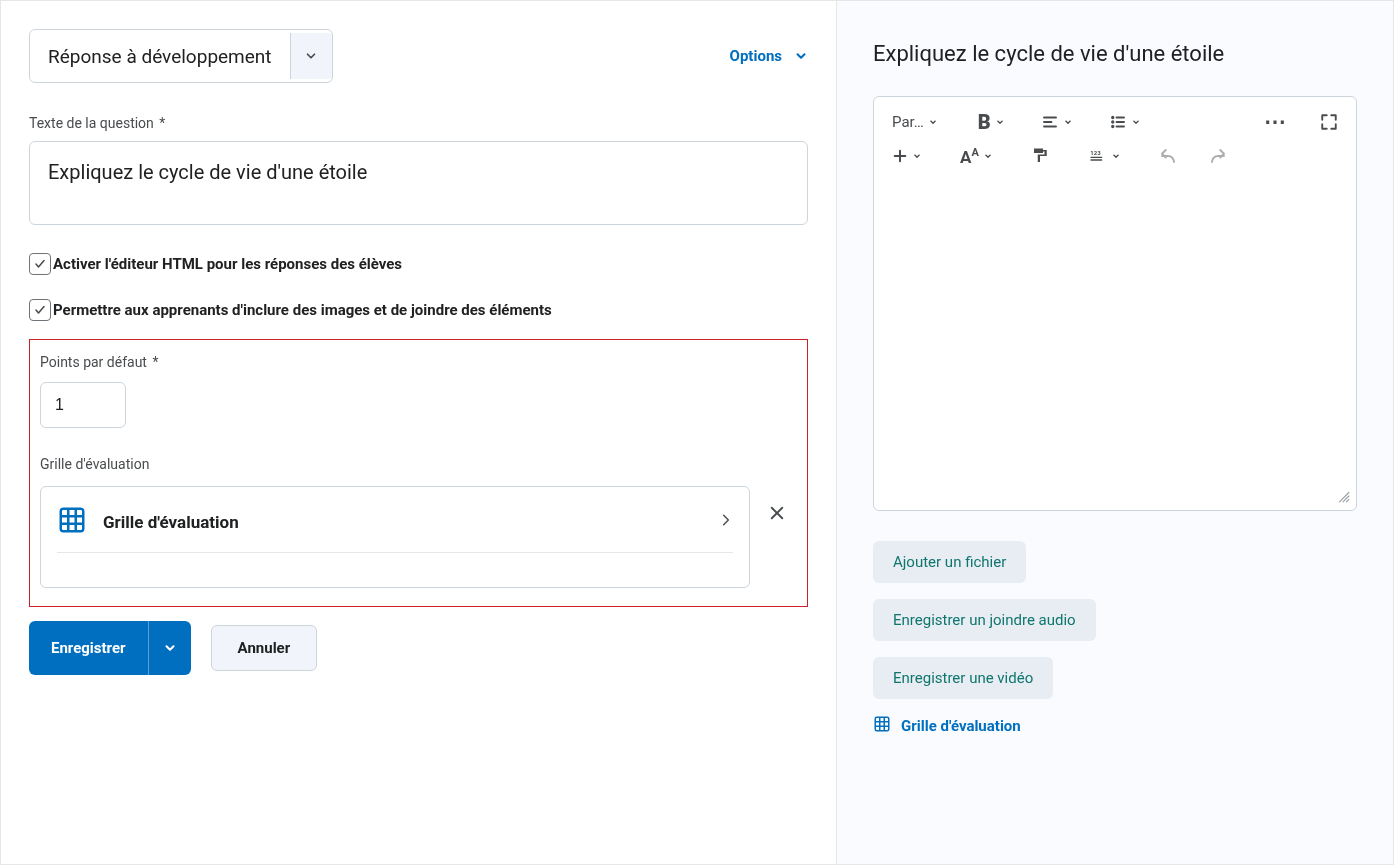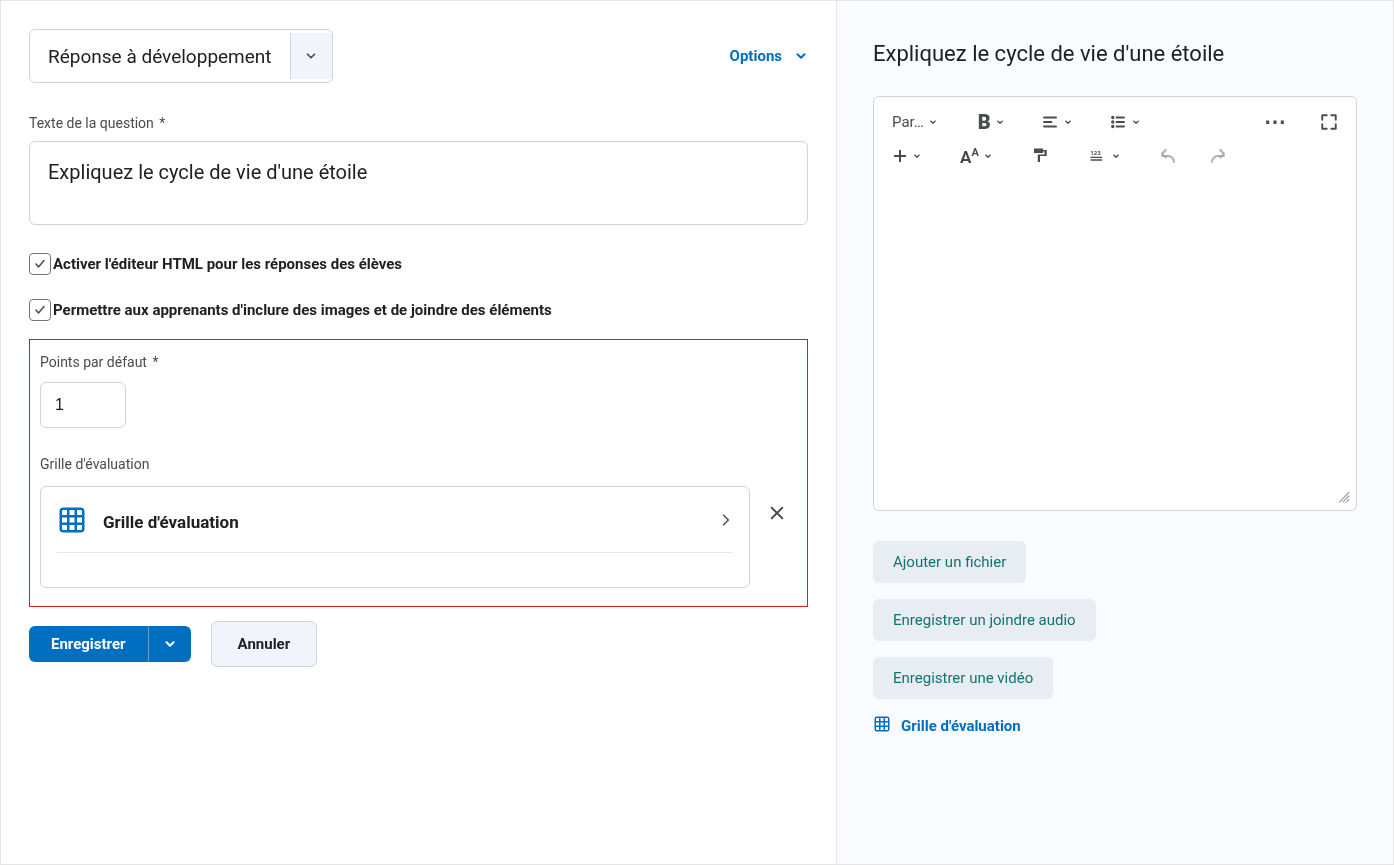--- a/index.html
+++ b/index.html
@@ -130,21 +130,21 @@
   .rc-title { font-size:17px; font-weight:700; color:var(--text-dark); }
   .rubric-row-wrap { display:flex; align-items:flex-start; gap:18px; }
   .close-x { font-size:22px; color:#494c4e; cursor:pointer; padding-top:16px; }
   
   .footer-row { display:flex; align-items:center; gap:20px; margin-top:14px; }
   .btn-primary {
     display:flex; align-items:stretch;
     background: var(--btn-primary);
     border-radius:6px;
     overflow:hidden;
-    height:36px;
+    height:54px;
   }
   .btn-primary .main {
     padding:0 22px;
     display:flex; align-items:center;
     color:#fff;
     font-weight:700;
     font-size:15px;
     border-right:1px solid rgba(255,255,255,.35);
   }
   .btn-primary .caret {

